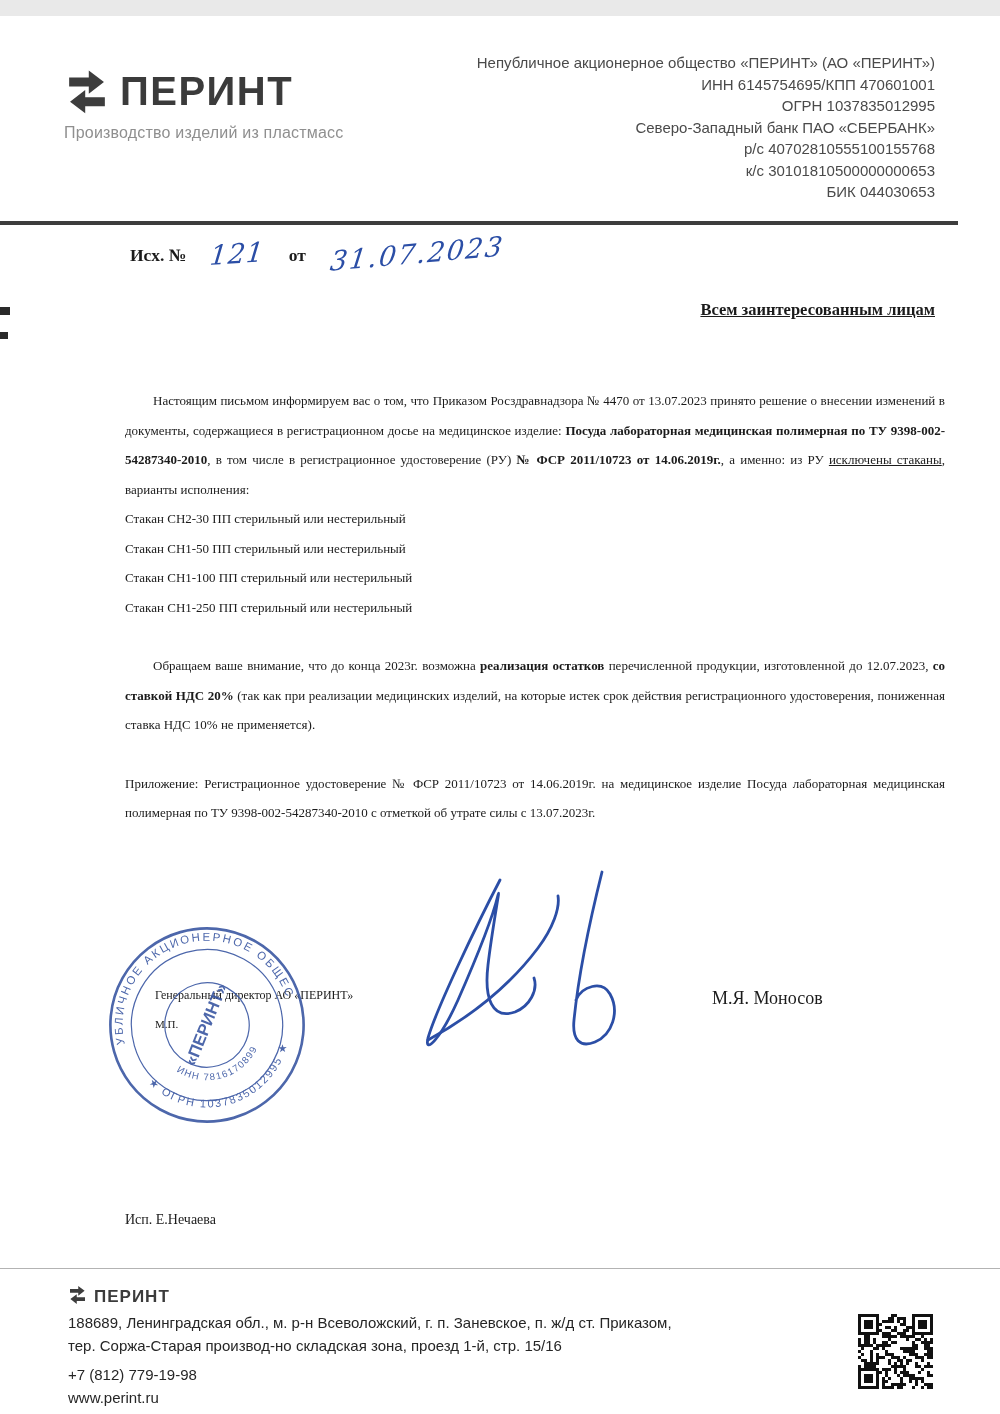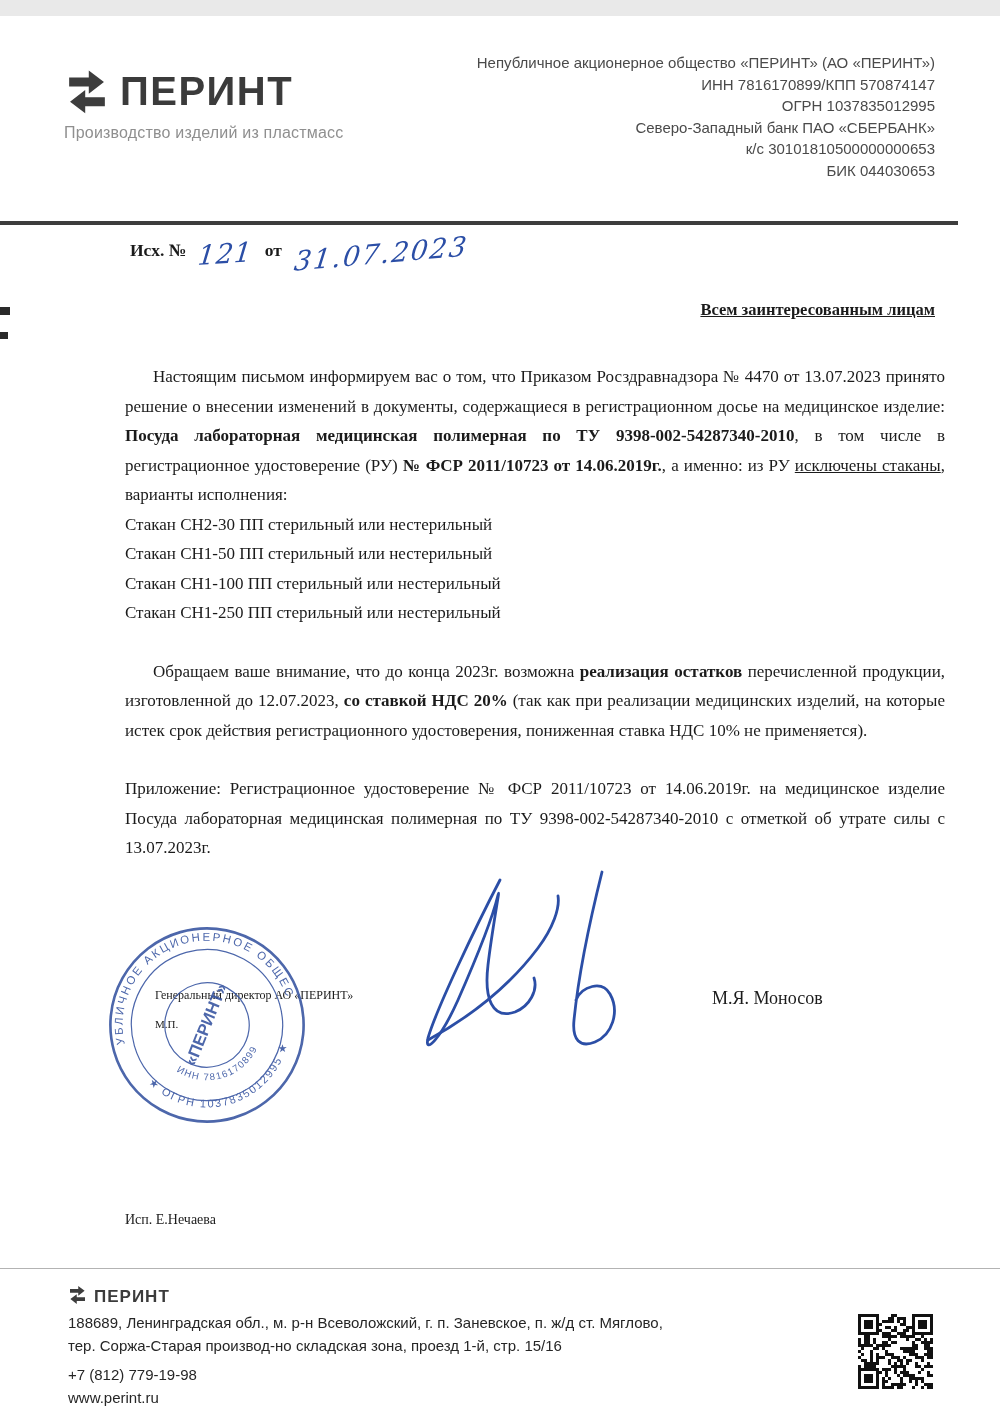--- a/index.html
+++ b/index.html
@@ -25,40 +25,40 @@
     position:absolute; right:65px; top:36px; text-align:right;
     font-family:Liberation Sans, sans-serif;
     font-size:15px; line-height:21.5px; color:#4a4a4a;
   }
   .header-rule { position:absolute; left:0; top:205px; width:958px; height:4px; background:#3d3d3d; }
   .scan-mark { position:absolute; left:0; background:#2a2a2a; }
 
   
   .ref-line {
     position:absolute; left:130px; top:224px;
-    display:flex; align-items:flex-start; gap:12px;
+    display:flex; align-items:center; gap:24px;
     font-size:17.5px; font-weight:bold;
   }
   .handwriting {
     display:inline-block; font-family:"DejaVu Serif","Liberation Serif",serif;
     font-style:italic; font-weight:normal; color:#2b4ea6; font-size:27px;
     transform:rotate(-4deg) skewX(-10deg); letter-spacing:1px;
     position:relative; top:-2px;
   }
   .handwriting.date { transform:rotate(-5deg) skewX(-12deg); letter-spacing:2px; }
 
   .addressee {
     position:absolute; right:65px; top:284px;
     font-size:16.5px; font-weight:bold; text-decoration:underline;
   }
 
   
   .letter-body {
-    position:absolute; left:125px; top:346px; width:820px;
-    font-size:17px; line-height:29.5px;
+    position:absolute; left:125px; top:370px; width:820px;
+    font-size:13px; line-height:29.5px;
   }
   .letter-body p.para { text-align:justify; }
   .letter-body p.indent { text-indent:28px; }
   .letter-body .space-before { margin-top:29px; }
   .letter-body .b { font-weight:bold; }
   .letter-body .u { text-decoration:underline; }
   .letter-body .list-line { text-align:left; }
 
   
   .director-title { position:absolute; left:155px; top:972px; font-size:12px; }
@@ -99,23 +99,24 @@
           <path d="M45 35 h-22 v-8 l-17 13 17 13 v-8 h22 z" fill="#3d3d3d"></path>
         </svg>
       </span>
       <span class="logo-text">ПЕРИНТ</span>
     </div>
     <div class="tagline">Производство изделий из пластмасс</div>
   </div>
 
   <div class="company-info">
       <div>Непубличное акционерное общество «ПЕРИНТ» (АО «ПЕРИНТ»)</div>
-      <div>ИНН 7816170899/КПП 570874147</div>
+      <div>ИНН 6145754695/КПП 470601001</div>
       <div>ОГРН 1037835012995</div>
       <div>Северо-Западный банк ПАО «СБЕРБАНК»</div>
+      <div>р/с 40702810555100155768</div>
       <div>к/с 30101810500000000653</div>
       <div>БИК 044030653</div>
     </div>
 
   <div class="header-rule"></div>
   <div class="scan-mark" style="top:291px;width:10px;height:8px;"></div>
   <div class="scan-mark" style="top:316px;width:8px;height:7px;"></div>
 
   <div class="ref-line">
     <span>Исх. №</span>
@@ -176,21 +177,21 @@
       <svg width="19" height="21" viewBox="0 0 50 56" xmlns="http://www.w3.org/2000/svg">
         <path d="M5 13 h22 v-8 l17 13 -17 13 v-8 H5 z" fill="#3d3d3d"></path>
         <path d="M45 35 h-22 v-8 l-17 13 17 13 v-8 h22 z" fill="#3d3d3d"></path>
       </svg>
     </span>
     <span class="txt">ПЕРИНТ</span>
   </div>
 
   <div class="footer-info">
     <div id="footer-address">
-        <div>188689, Ленинградская обл., м. р-н Всеволожский, г. п. Заневское, п. ж/д ст. Мяглово,</div>
+        <div>188689, Ленинградская обл., м. р-н Всеволожский, г. п. Заневское, п. ж/д ст. Приказом,</div>
         <div>тер. Соржа-Старая производ-но складская зона, проезд 1-й, стр. 15/16</div>
       </div>
     <div class="contact">+7 (812) 779-19-98</div>
     <div>www.perint.ru</div>
   </div>
 
   <div class="qr"><svg xmlns="http://www.w3.org/2000/svg" width="75" height="75">
         <rect width="75" height="75" fill="#ffffff"></rect>
         <rect x="0" y="0" width="3" height="3" fill="#111111"></rect>
         <rect x="3" y="0" width="3" height="3" fill="#111111"></rect>

